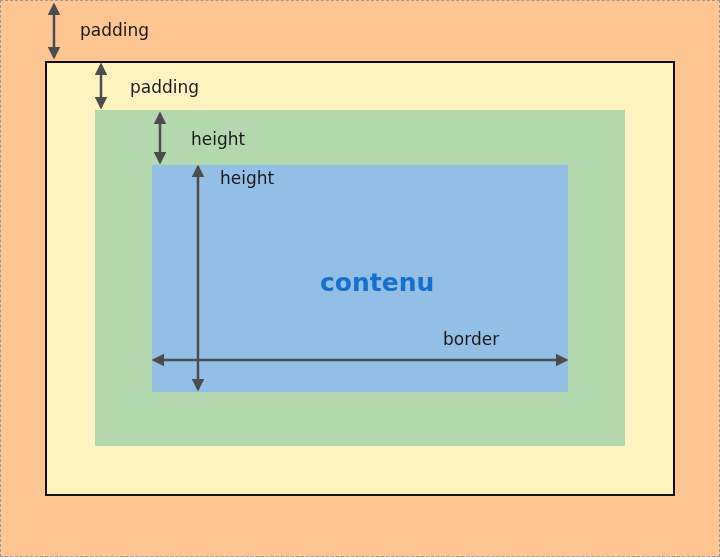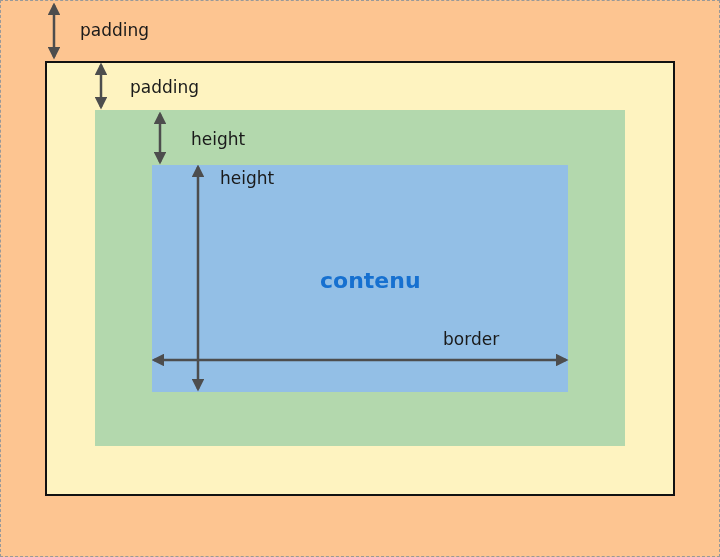--- a/index.html
+++ b/index.html
@@ -2,21 +2,21 @@
 <html><head>
   <meta charset="utf-8">
   <style>
     html, body { margin: 0; padding: 0; }
     body { width: 720px; height: 557px; position: relative; overflow: hidden; font-family: "DejaVu Sans", sans-serif; }
     .margin-box { position: absolute; left: 0; top: 0; width: 718px; height: 555px; border: 1px dashed #999; }
     .border-box { position: absolute; left: 45px; top: 61px; width: 626px; height: 431px; border: 2px solid #111; }
     .padding-box { position: absolute; left: 95px; top: 110px; width: 530px; height: 336px; }
     .content-box { position: absolute; left: 152px; top: 165px; width: 416px; height: 227px; }
     .label { position: absolute; font-size: 17px; color: #1a1a1a; white-space: nowrap; }
-    .content-label { position: absolute; font-size: 22px; font-weight: bold; white-space: nowrap; }
+    .content-label { position: absolute; font-size: 25px; font-weight: bold; white-space: nowrap; }
     svg.arrows { position: absolute; left: 0; top: 0; }
   </style>
 </head>
 <body>
 
 <div class="margin-box" style="background:#fdc591;"></div>
 <div class="border-box" style="background:#fef3c0;"></div>
 <div class="padding-box" style="background:#b3d8ad;"></div>
 <div class="content-box" style="background:#93bfe6;"></div>
 

